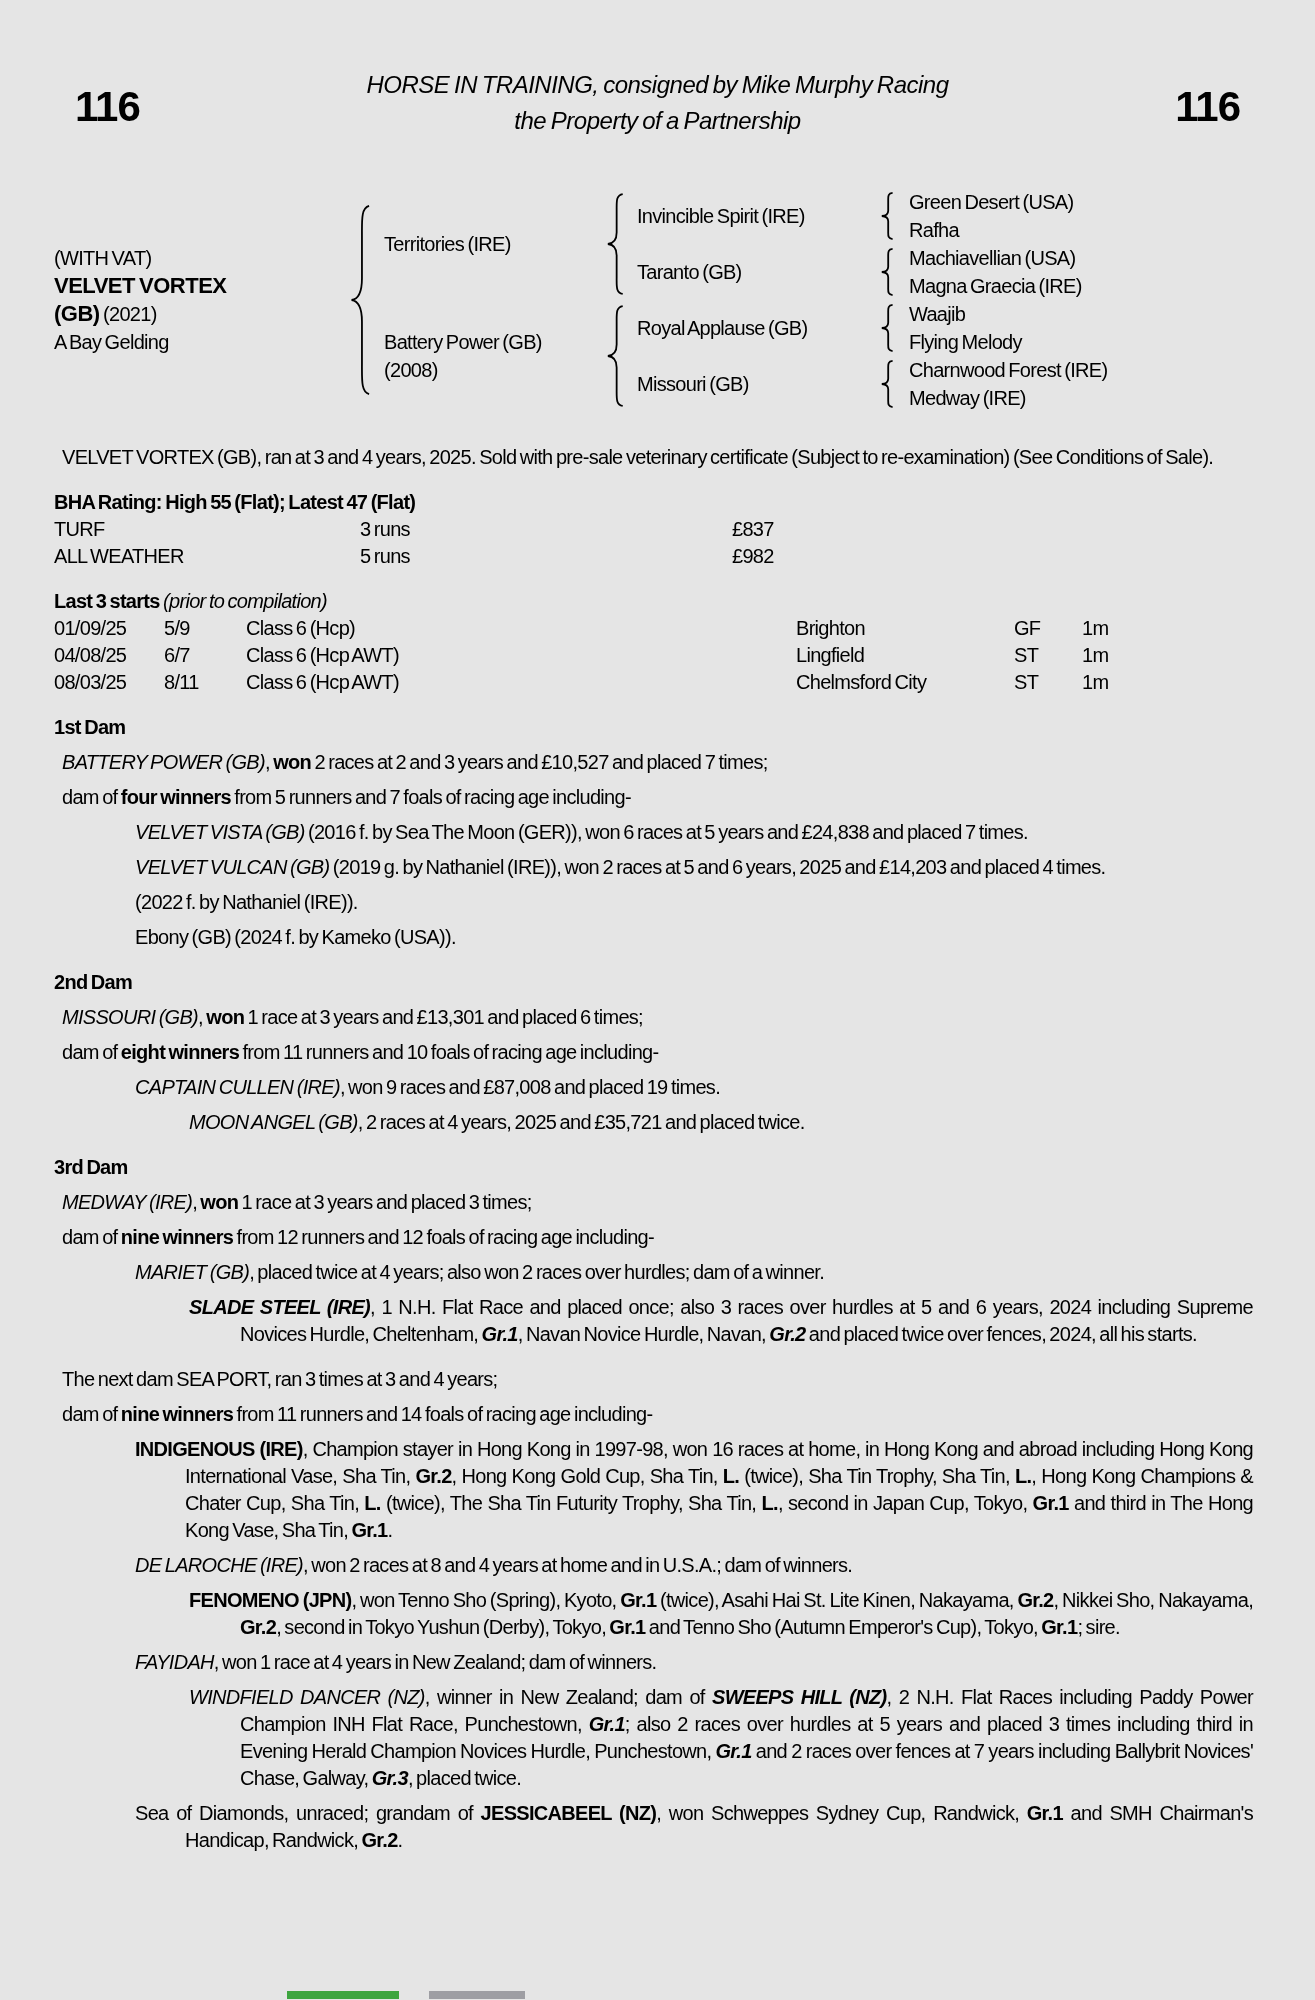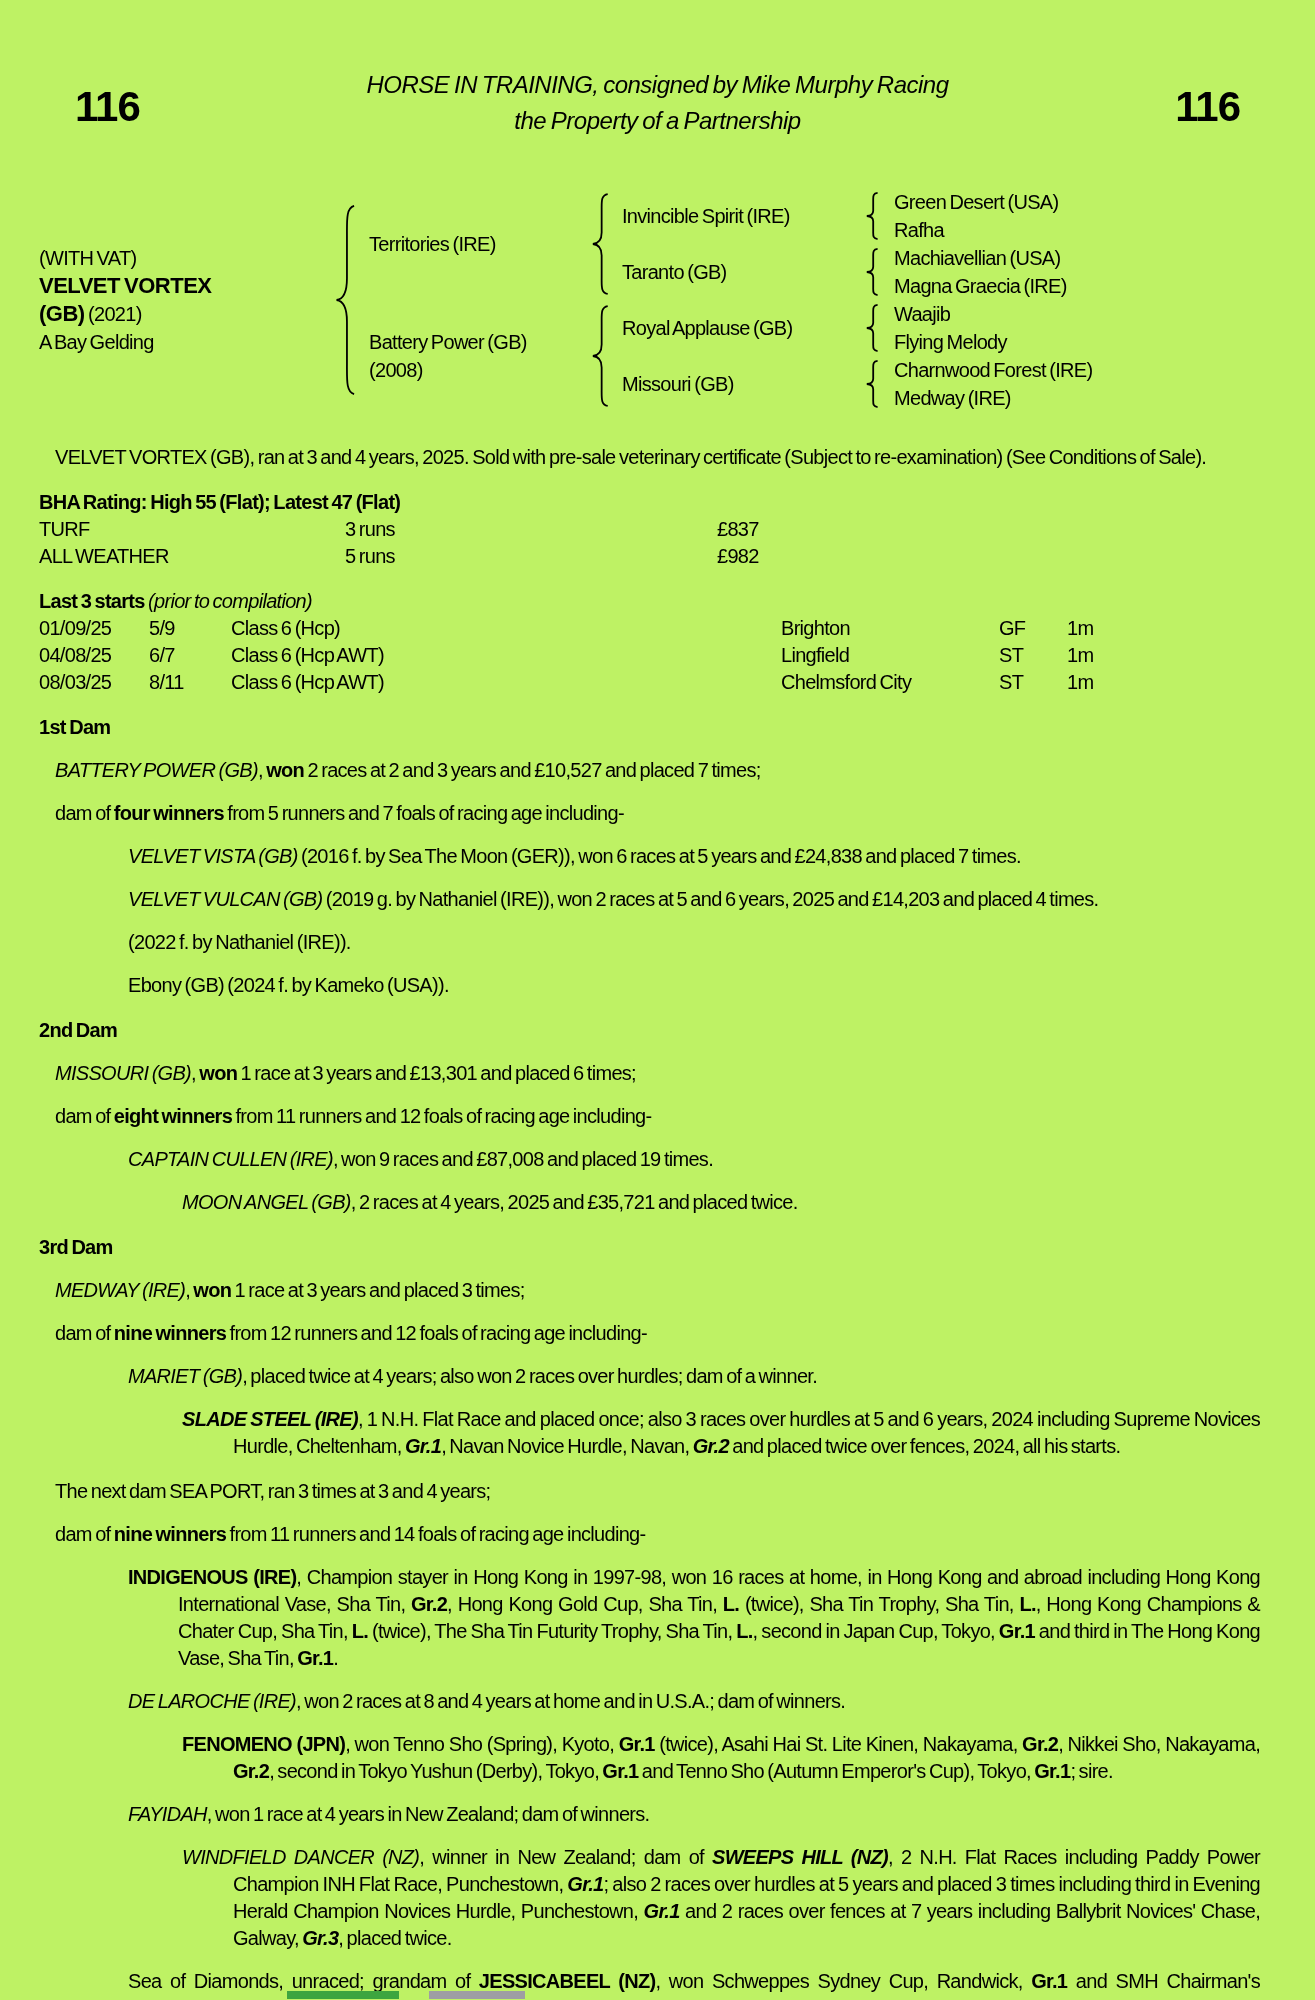--- a/index.html
+++ b/index.html
@@ -1,24 +1,24 @@
 <!DOCTYPE html>
 <html><head>
 <meta charset="utf-8">
 <style>
   html,body { margin:0; padding:0; background:#fff; }
   .page {
     position:relative; width:1315px; height:2000px; box-sizing:border-box;
-    padding:60px 39px 0; background:#bef264; color:#000;
+    padding:60px 54px 0; background:#e5e5e5; color:#000;
     font-family:"Liberation Sans","DejaVu Sans",sans-serif;
     font-size:20px; line-height:27px; letter-spacing:-0.7px; word-spacing:-1.5px;
     overflow:hidden;
   }
   .page * { box-sizing:border-box; }
-  p { margin:16px; }
+  p { margin:8px; }
   .pagenum { position:absolute; top:86px; font-size:42px; font-weight:700; line-height:1; letter-spacing:-1px; }
   .pagenum.left { left:75px; }
   .pagenum.right { right:75px; }
   .header { text-align:center; font-style:italic; font-size:24px; line-height:30px; padding-top:10px; height:76px; letter-spacing:-0.5px; }
   .header div { margin-bottom:6px; }
 
   
   .pedigree { margin-top:52px; display:grid;
     grid-template-columns:293px 37px 220px 33px 242px 30px 1fr;
     grid-template-rows:repeat(8,28px); }
@@ -189,21 +189,21 @@
     <p class="para"><span>dam of </span><span class="b">four winners</span><span> from 5 runners and 7 foals of racing age including-</span></p>
     <p class="para hang1"><span class="i">VELVET VISTA (GB)</span><span> (2016 f. by Sea The Moon (GER)), won 6 races at 5 years and £24,838 and placed 7 times.</span></p>
     <p class="para hang1"><span class="i">VELVET VULCAN (GB)</span><span> (2019 g. by Nathaniel (IRE)), won 2 races at 5 and 6 years, 2025 and £14,203 and placed 4 times.</span></p>
     <p class="para hang1"><span>(2022 f. by Nathaniel (IRE)).</span></p>
     <p class="para hang1"><span>Ebony (GB) (2024 f. by Kameko (USA)).</span></p>
   </section>
 
   <section class="sec">
     <div class="h">2nd Dam</div>
     <p class="para"><span class="i">MISSOURI (GB)</span><span>, </span><span class="b">won</span><span> 1 race at 3 years and £13,301 and placed 6 times;</span></p>
-    <p class="para"><span>dam of </span><span class="b">eight winners</span><span> from 11 runners and 12 foals of racing age including-</span></p>
+    <p class="para"><span>dam of </span><span class="b">eight winners</span><span> from 11 runners and 10 foals of racing age including-</span></p>
     <p class="para hang1"><span class="i">CAPTAIN CULLEN (IRE)</span><span>, won 9 races and £87,008 and placed 19 times.</span></p>
     <p class="para hang2"><span class="i">MOON ANGEL (GB)</span><span>, 2 races at 4 years, 2025 and £35,721 and placed twice.</span></p>
   </section>
 
   <section class="sec">
     <div class="h">3rd Dam</div>
     <p class="para"><span class="i">MEDWAY (IRE)</span><span>, </span><span class="b">won</span><span> 1 race at 3 years and placed 3 times;</span></p>
     <p class="para"><span>dam of </span><span class="b">nine winners</span><span> from 12 runners and 12 foals of racing age including-</span></p>
     <p class="para hang1"><span class="i">MARIET (GB)</span><span>, placed twice at 4 years; also won 2 races over hurdles; dam of a winner.</span></p>
     <p class="para hang2"><span class="bi">SLADE STEEL (IRE)</span><span>, 1 N.H. Flat Race and placed once; also 3 races over hurdles at 5 and 6 years, 2024 including Supreme Novices Hurdle, Cheltenham, </span><span class="bi">Gr.1</span><span>, Navan Novice Hurdle, Navan, </span><span class="bi">Gr.2</span><span> and placed twice over fences, 2024, all his starts.</span></p>

